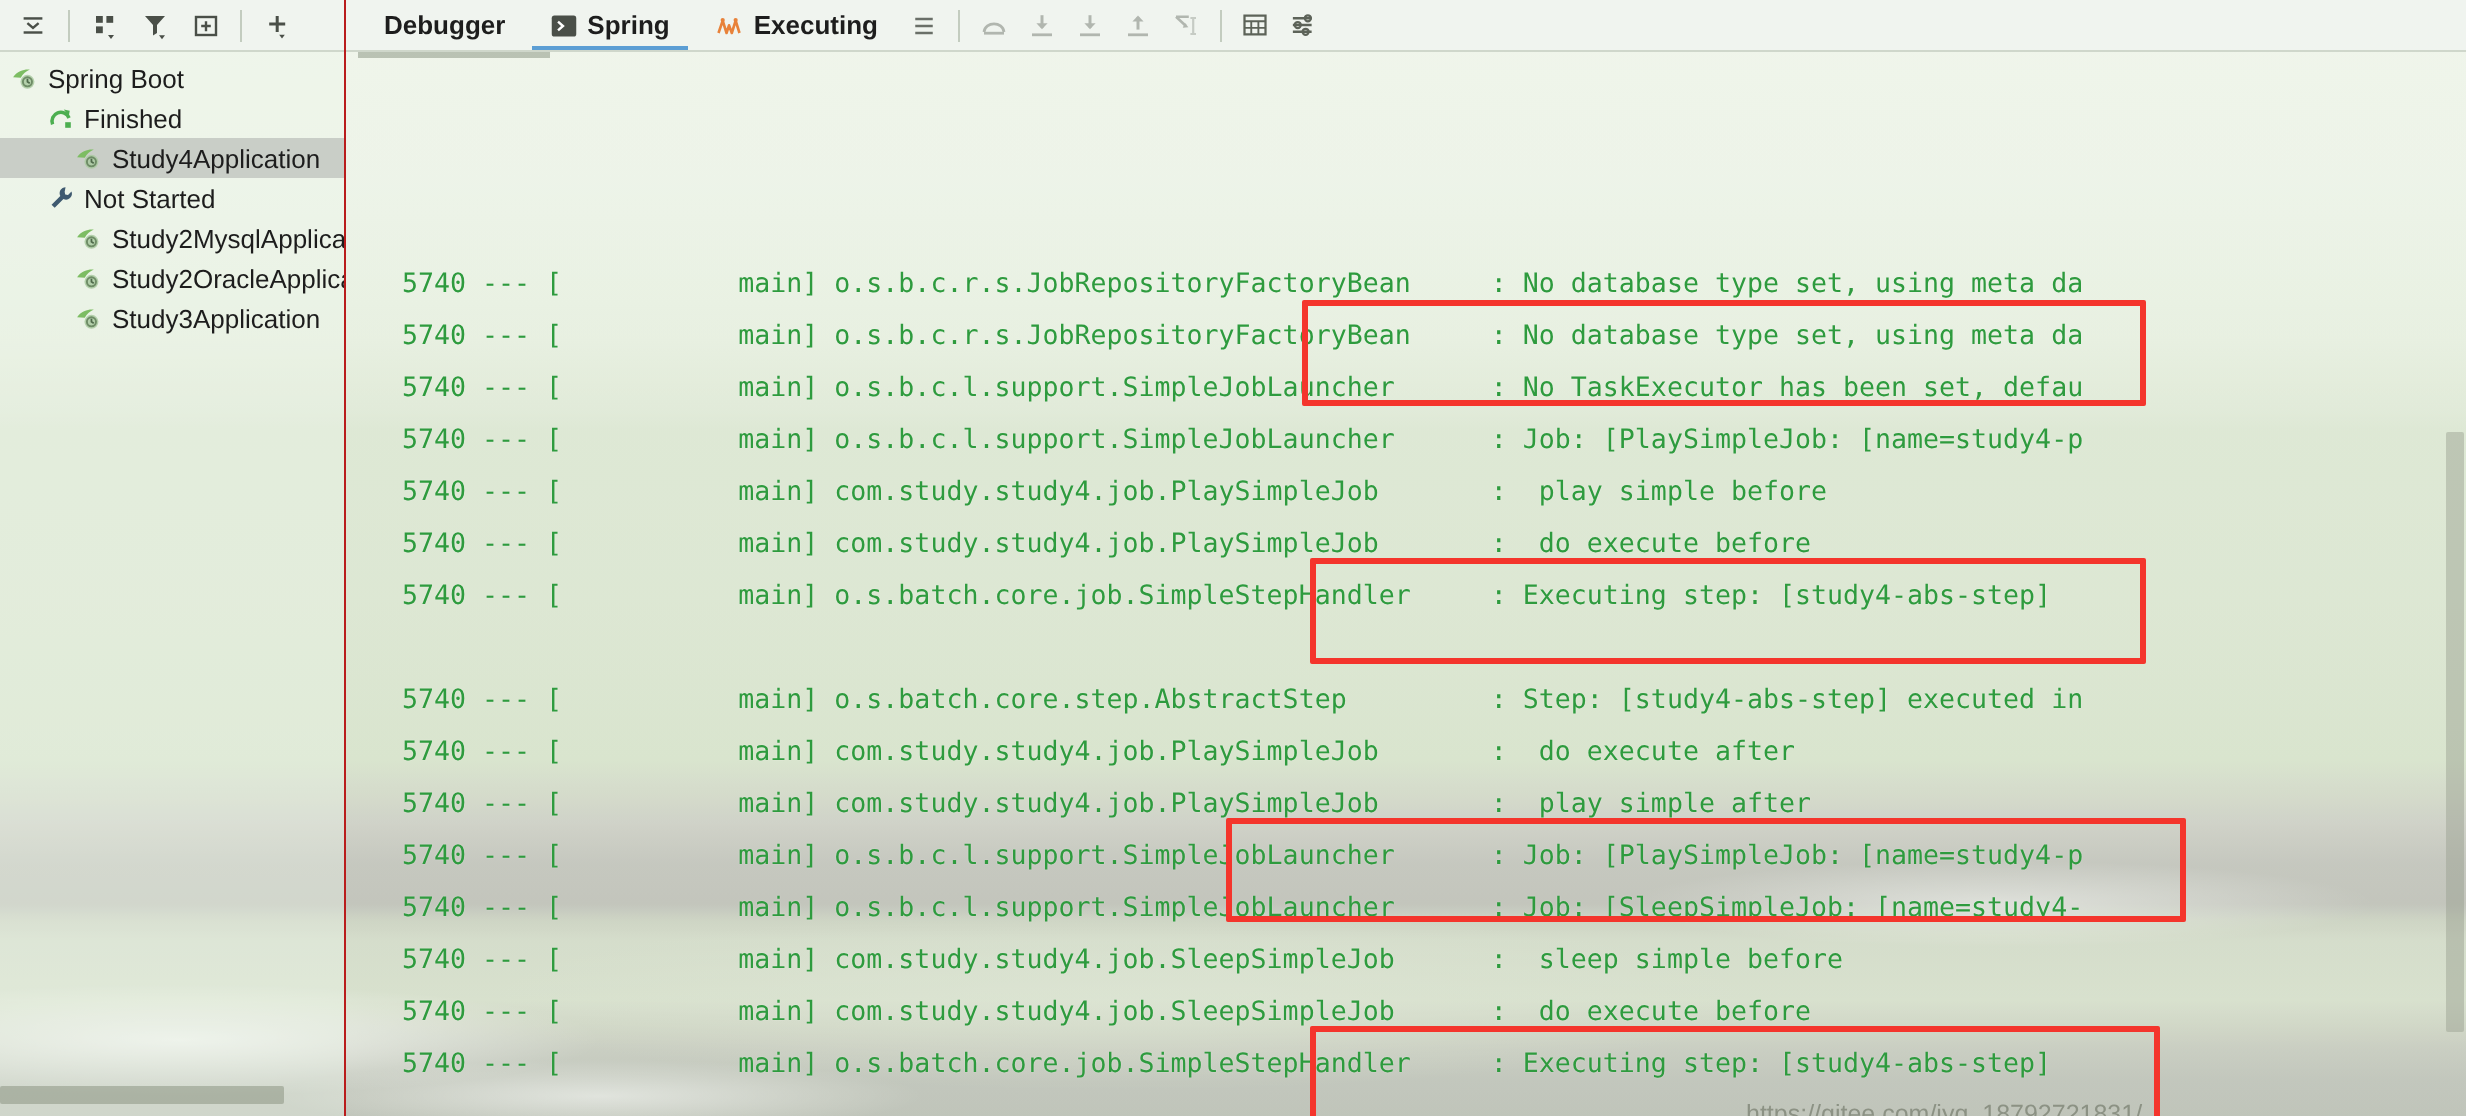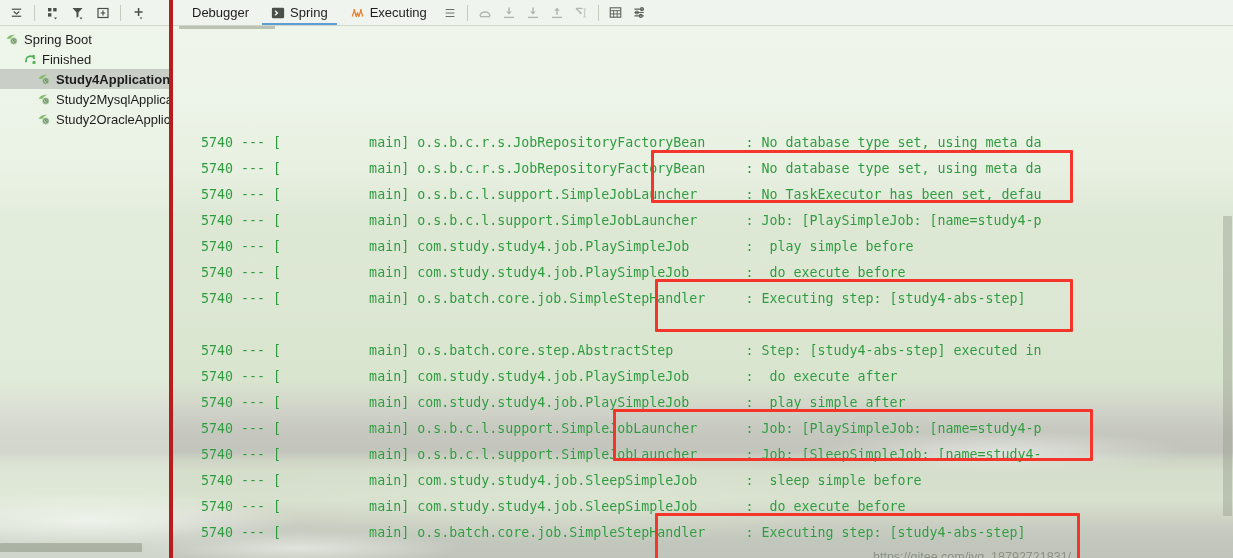--- a/index.html
+++ b/index.html
@@ -58,21 +58,21 @@
     background: linear-gradient(to bottom, rgba(244,249,240,.55), rgba(240,246,235,.35));
   }
 
   
   .left-pane {
     position: relative;
     z-index: 2;
     width: 173px;
     min-width: 173px;
     height: 558px;
-    border-right: 4px solid #b91c1c;
+    border-right: 1px solid #b91c1c;
     display: flex;
     flex-direction: column;
     background: transparent;
   }
 
   .left-toolbar {
     height: 26px;
     display: flex;
     align-items: center;
     gap: 0px;
@@ -115,21 +115,21 @@
   .tree-row.selected {
     background: #c9cec7;
   }
   .tree-row .t-ico {
     width: 17px; min-width: 17px;
     height: 16px;
     margin-right: 3px;
     display: flex; align-items: center; justify-content: center;
   }
   .tree-row .t-label { overflow: hidden; }
-  .tree-row.bold .t-label { font-weight: bold; }
+  .tree-row.bold .t-label { font-weight: normal; }
 
   .h-scroll {
     position: absolute;
     left: 0; bottom: 6px;
     height: 9px;
     width: 100%;
   }
   .h-scroll .thumb {
     position: absolute;
     left: 0; top: 0;
@@ -160,20 +160,21 @@
   .tab {
     display: flex;
     align-items: center;
     gap: 5px;
     padding: 0 11px;
     font-size: 13px;
     color: #1d1d1d;
     position: relative;
     cursor: default;
     white-space: nowrap;
+    font-weight: bold;
   }
   .tab.active::after {
     content: "";
     position: absolute;
     left: 2px; right: 2px; bottom: 0;
     height: 2px;
     background: #5c9ed4;
   }
   .tab .tab-ico { display: flex; align-items: center; }
   .tabbar .tb-btn { width: 24px; height: 24px; align-self: center; }
@@ -318,20 +319,28 @@
           <span class="t-ico">
             <svg width="15" height="14" viewBox="0 0 16 16">
               <path d="M1.2 7.6c2.6-4 7-4.8 9.6-4.4-2.2 1-4 2.6-5.2 4.6z" fill="#7dbd63"></path>
               <circle cx="9.4" cy="10.2" r="4" fill="#a9c9a0" opacity=".85"></circle>
               <circle cx="9.4" cy="10.2" r="2.6" fill="none" stroke="#6e8c66" stroke-width="1.1"></circle>
               <path d="M9.4 8.4v1.8l1.3.8" stroke="#4f6a4b" stroke-width="1" fill="none"></path>
             </svg>
           </span>
           <span class="t-label">Study4Application</span>
         </div>
+        <div class="tree-row depth2">
+          <span class="t-ico">
+            <svg width="15" height="14" viewBox="0 0 16 16">
+              <path d="M10.6 1.8a3.4 3.4 0 0 0-3 5l-5 5 1.8 1.8 5-5a3.4 3.4 0 0 0 4.6-4.3l-2 2-1.6-.3-.3-1.6z" fill="#3f5a70"></path>
+            </svg>
+          </span>
+          <span class="t-label">Not Started</span>
+        </div>
         <div class="tree-row depth3">
           <span class="t-ico">
             <svg width="15" height="14" viewBox="0 0 16 16">
               <path d="M1.2 7.6c2.6-4 7-4.8 9.6-4.4-2.2 1-4 2.6-5.2 4.6z" fill="#7dbd63"></path>
               <circle cx="9.4" cy="10.2" r="4" fill="#a9c9a0" opacity=".85"></circle>
               <circle cx="9.4" cy="10.2" r="2.6" fill="none" stroke="#6e8c66" stroke-width="1.1"></circle>
               <path d="M9.4 8.4v1.8l1.3.8" stroke="#4f6a4b" stroke-width="1" fill="none"></path>
             </svg>
           </span>
           <span class="t-label">Study2MysqlApplicatio</span>
@@ -339,20 +348,31 @@
         <div class="tree-row depth3">
           <span class="t-ico">
             <svg width="15" height="14" viewBox="0 0 16 16">
               <path d="M1.2 7.6c2.6-4 7-4.8 9.6-4.4-2.2 1-4 2.6-5.2 4.6z" fill="#7dbd63"></path>
               <circle cx="9.4" cy="10.2" r="4" fill="#a9c9a0" opacity=".85"></circle>
               <circle cx="9.4" cy="10.2" r="2.6" fill="none" stroke="#6e8c66" stroke-width="1.1"></circle>
               <path d="M9.4 8.4v1.8l1.3.8" stroke="#4f6a4b" stroke-width="1" fill="none"></path>
             </svg>
           </span>
           <span class="t-label">Study2OracleApplicati</span>
+        </div>
+        <div class="tree-row depth3">
+          <span class="t-ico">
+            <svg width="15" height="14" viewBox="0 0 16 16">
+              <path d="M1.2 7.6c2.6-4 7-4.8 9.6-4.4-2.2 1-4 2.6-5.2 4.6z" fill="#7dbd63"></path>
+              <circle cx="9.4" cy="10.2" r="4" fill="#a9c9a0" opacity=".85"></circle>
+              <circle cx="9.4" cy="10.2" r="2.6" fill="none" stroke="#6e8c66" stroke-width="1.1"></circle>
+              <path d="M9.4 8.4v1.8l1.3.8" stroke="#4f6a4b" stroke-width="1" fill="none"></path>
+            </svg>
+          </span>
+          <span class="t-label">Study3Application</span>
         </div>
         <div class="h-scroll">
         <div class="thumb"></div>
       </div>
     </div>
   </div>
 
   <div class="right-pane">
 
     <div class="tabbar">

